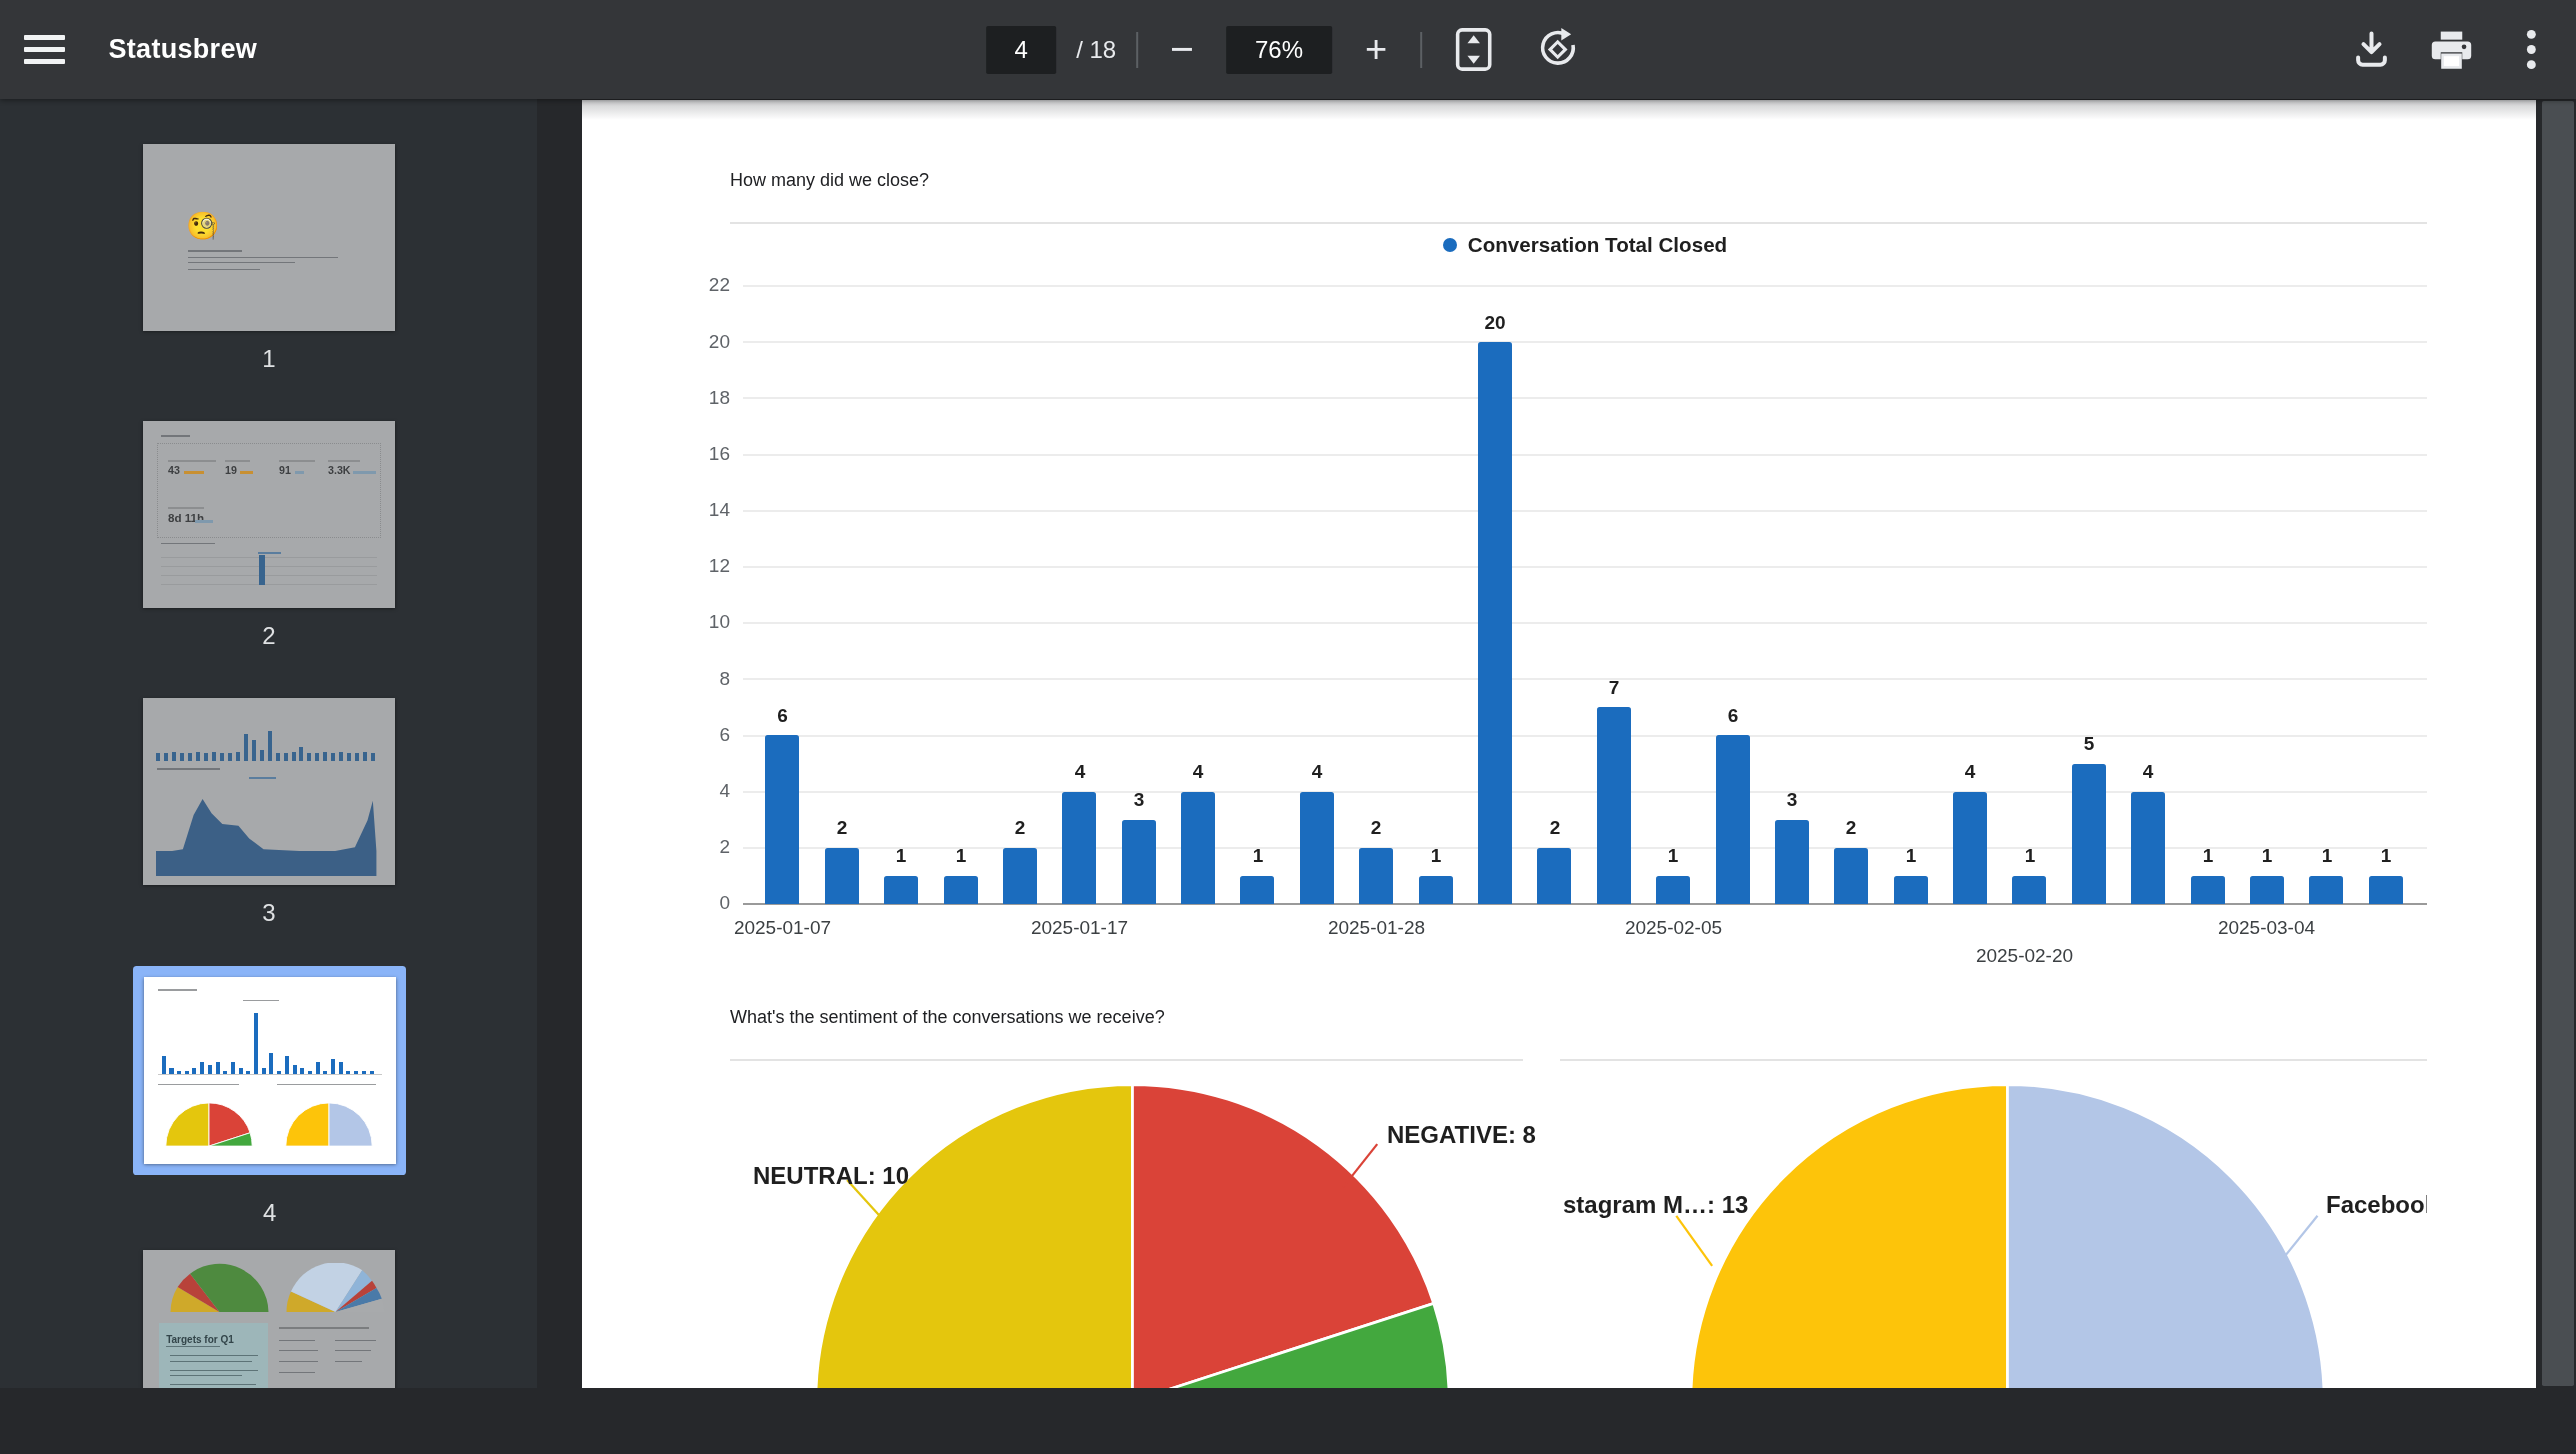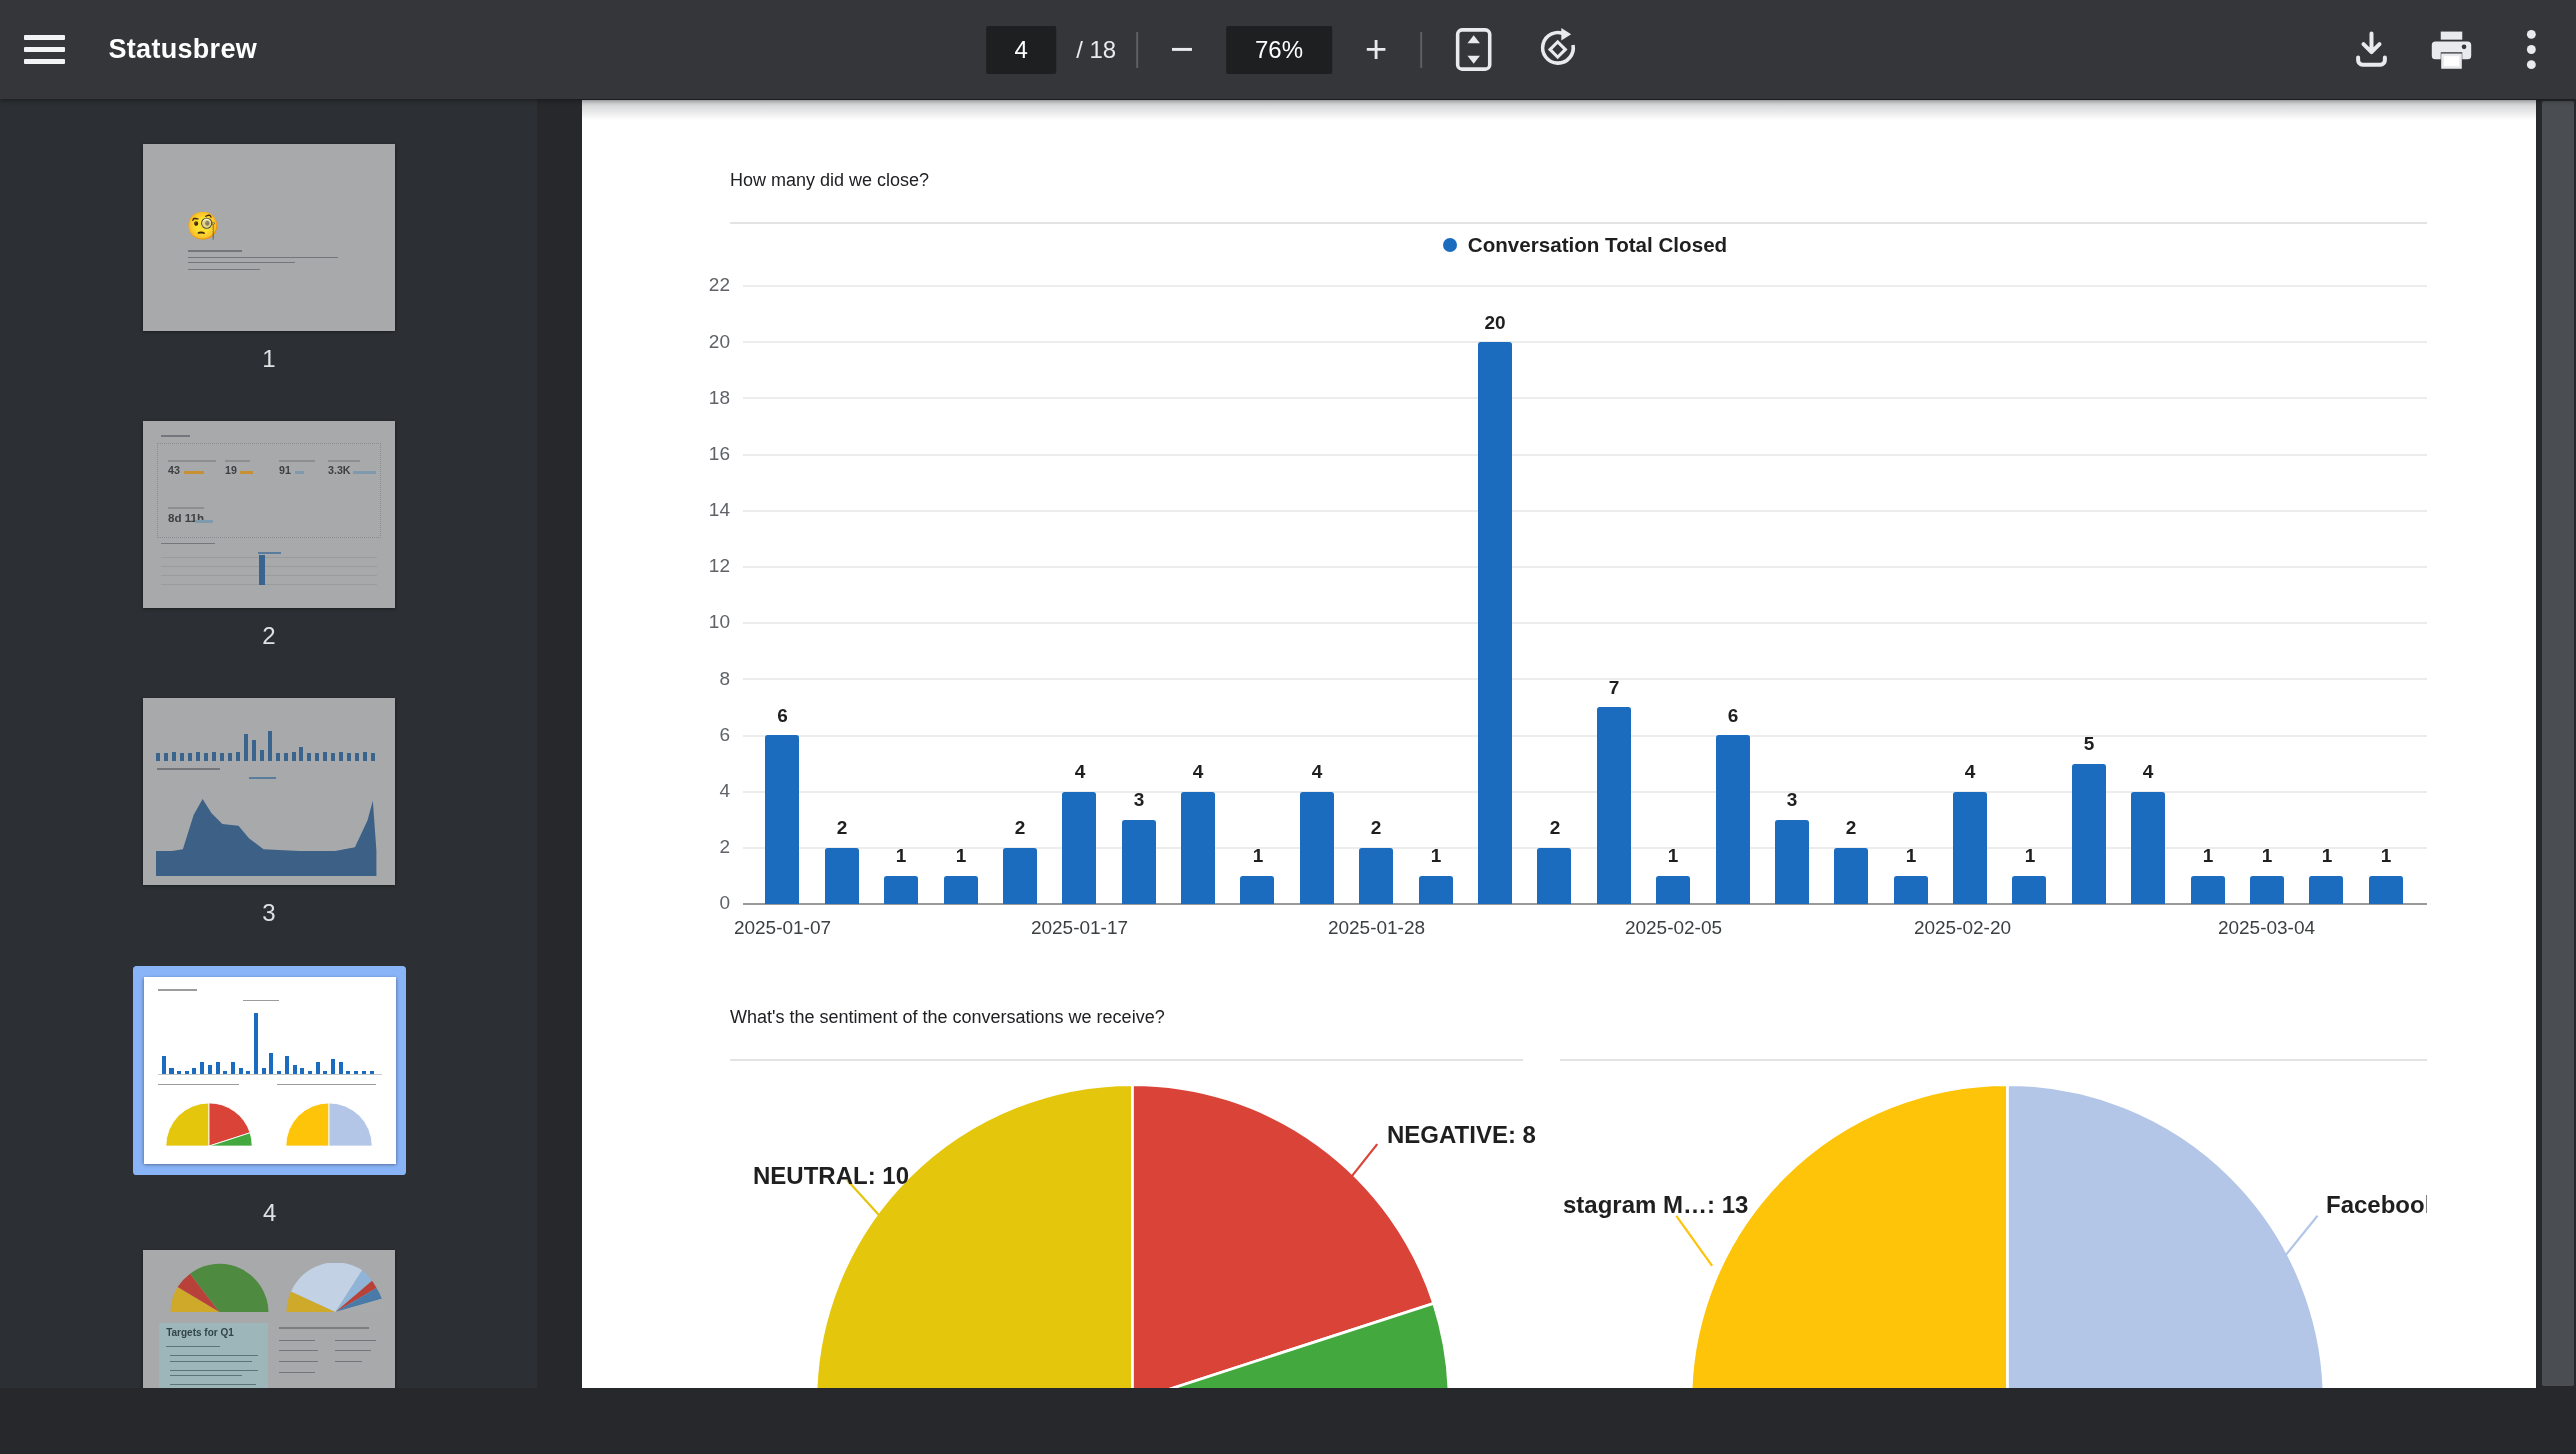--- a/index.html
+++ b/index.html
@@ -273,21 +273,21 @@
         </svg>
         <svg width="99" height="49" viewBox="0 0 110 55" style="position:absolute;left:143px;top:12.5px;">
           <path d="M0 55 A55 55 0 0 1 5 32 L55 55 Z" fill="#cfa92a"></path>
           <path d="M5 32 A55 55 0 0 1 85 8 L55 55 Z" fill="#c2d2e4"></path>
           <path d="M85 8 A55 55 0 0 1 96 20 L55 55 Z" fill="#8fb4d8"></path>
           <path d="M96 20 A55 55 0 0 1 101 28 L55 55 Z" fill="#b8423a"></path>
           <path d="M101 28 A55 55 0 0 1 107 40 L55 55 Z" fill="#4a7aa8"></path>
           <path d="M107 40 A55 55 0 0 1 110 55 L55 55 Z" fill="#a8aaac"></path>
         </svg>
         <div style="position:absolute;left:16px;top:73px;width:109px;height:107px;background:#9db6b9;">
-          <div style="position:absolute;left:7.2px;top:4px;font-size:10px;font-weight:700;color:#33454a;">Targets for Q1</div>
+          <div style="position:absolute;left:7.2px;top:11px;font-size:10px;font-weight:700;color:#33454a;">Targets for Q1</div>
           <div class="tline" style="left:7.2px;top:23px;width:54px;height:1.3px;background:#5d7377;"></div>
           <div class="tline" style="left:10.7px;top:32px;width:88px;height:1.3px;background:#5d7377;"></div>
           <div class="tline" style="left:10.7px;top:38px;width:82px;height:1.3px;background:#5d7377;"></div>
           <div class="tline" style="left:10.7px;top:47px;width:88px;height:1.3px;background:#5d7377;"></div>
           <div class="tline" style="left:10.7px;top:52px;width:72px;height:1.3px;background:#5d7377;"></div>
           <div class="tline" style="left:10.7px;top:61px;width:86px;height:1.3px;background:#5d7377;"></div>
         </div>
         <div class="tline" style="left:136px;top:77px;width:90px;height:1.8px;background:#7b7d7f;"></div>
         <div class="tline" style="left:136px;top:90px;width:36px;height:1.3px;"></div>
         <div class="tline" style="left:192px;top:90px;width:41px;height:1.3px;"></div>
@@ -374,21 +374,21 @@
         <div class="bar" style="left: 973px; width: 34px; height: 169px; background: rgb(27, 108, 190);"></div>
         <div class="bar-val" style="left: 954px; top: 419px;">6</div>
         <div class="bar" style="left: 1032px; width: 34px; height: 84px; background: rgb(27, 108, 190);"></div>
         <div class="bar-val" style="left: 1013px; top: 503px;">3</div>
         <div class="bar" style="left: 1091px; width: 34px; height: 56px; background: rgb(27, 108, 190);"></div>
         <div class="bar-val" style="left: 1072px; top: 531px;">2</div>
         <div class="bar" style="left: 1151px; width: 34px; height: 28px; background: rgb(27, 108, 190);"></div>
         <div class="bar-val" style="left: 1132px; top: 559px;">1</div>
         <div class="bar" style="left: 1210px; width: 34px; height: 112px; background: rgb(27, 108, 190);"></div>
         <div class="bar-val" style="left: 1191px; top: 475px;">4</div>
-        <div class="xtick" style="left: 1130px;">2025-02-20</div>
+        <div class="xtick" style="left: 1192px; margin-top: 28px;">2025-02-20</div>
         <div class="bar" style="left: 1269px; width: 34px; height: 28px; background: rgb(27, 108, 190);"></div>
         <div class="bar-val" style="left: 1251px; top: 559px;">1</div>
         <div class="bar" style="left: 1329px; width: 34px; height: 140px; background: rgb(27, 108, 190);"></div>
         <div class="bar-val" style="left: 1310px; top: 447px;">5</div>
         <div class="bar" style="left: 1388px; width: 34px; height: 112px; background: rgb(27, 108, 190);"></div>
         <div class="bar-val" style="left: 1369px; top: 475px;">4</div>
         <div class="bar" style="left: 1448px; width: 34px; height: 28px; background: rgb(27, 108, 190);"></div>
         <div class="bar-val" style="left: 1429px; top: 559px;">1</div>
         <div class="bar" style="left: 1507px; width: 34px; height: 28px; background: rgb(27, 108, 190);"></div>
         <div class="bar-val" style="left: 1488px; top: 559px;">1</div>

